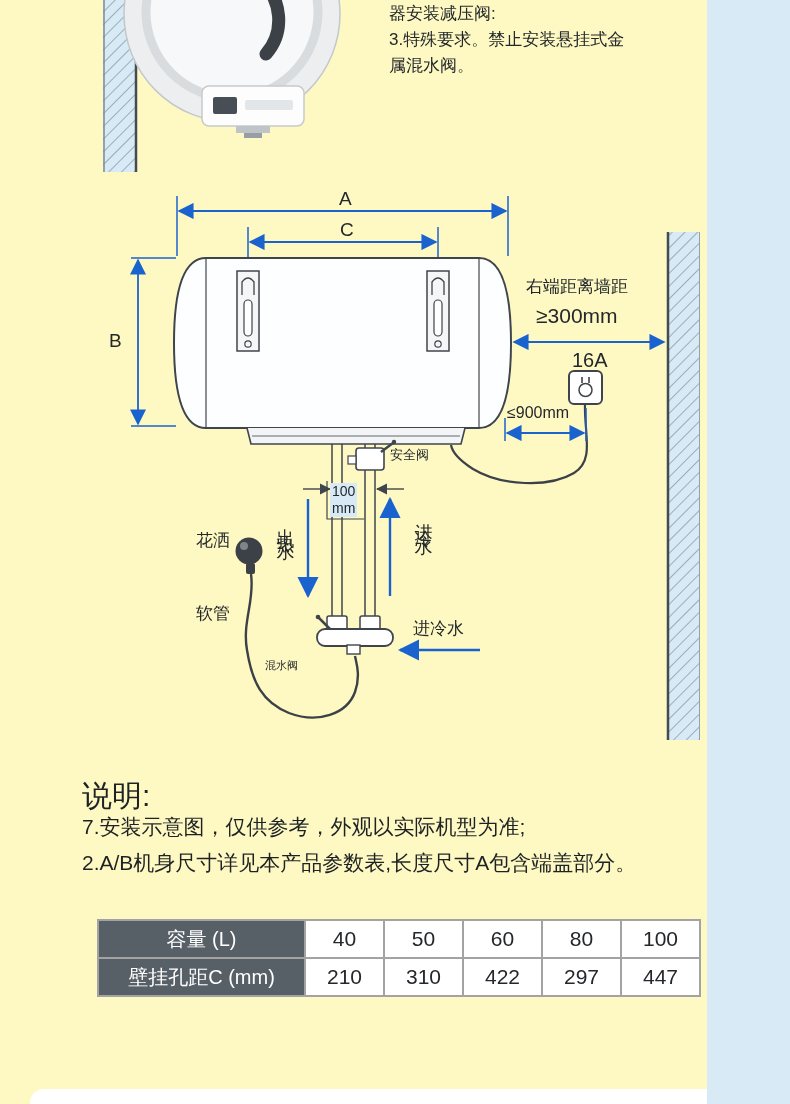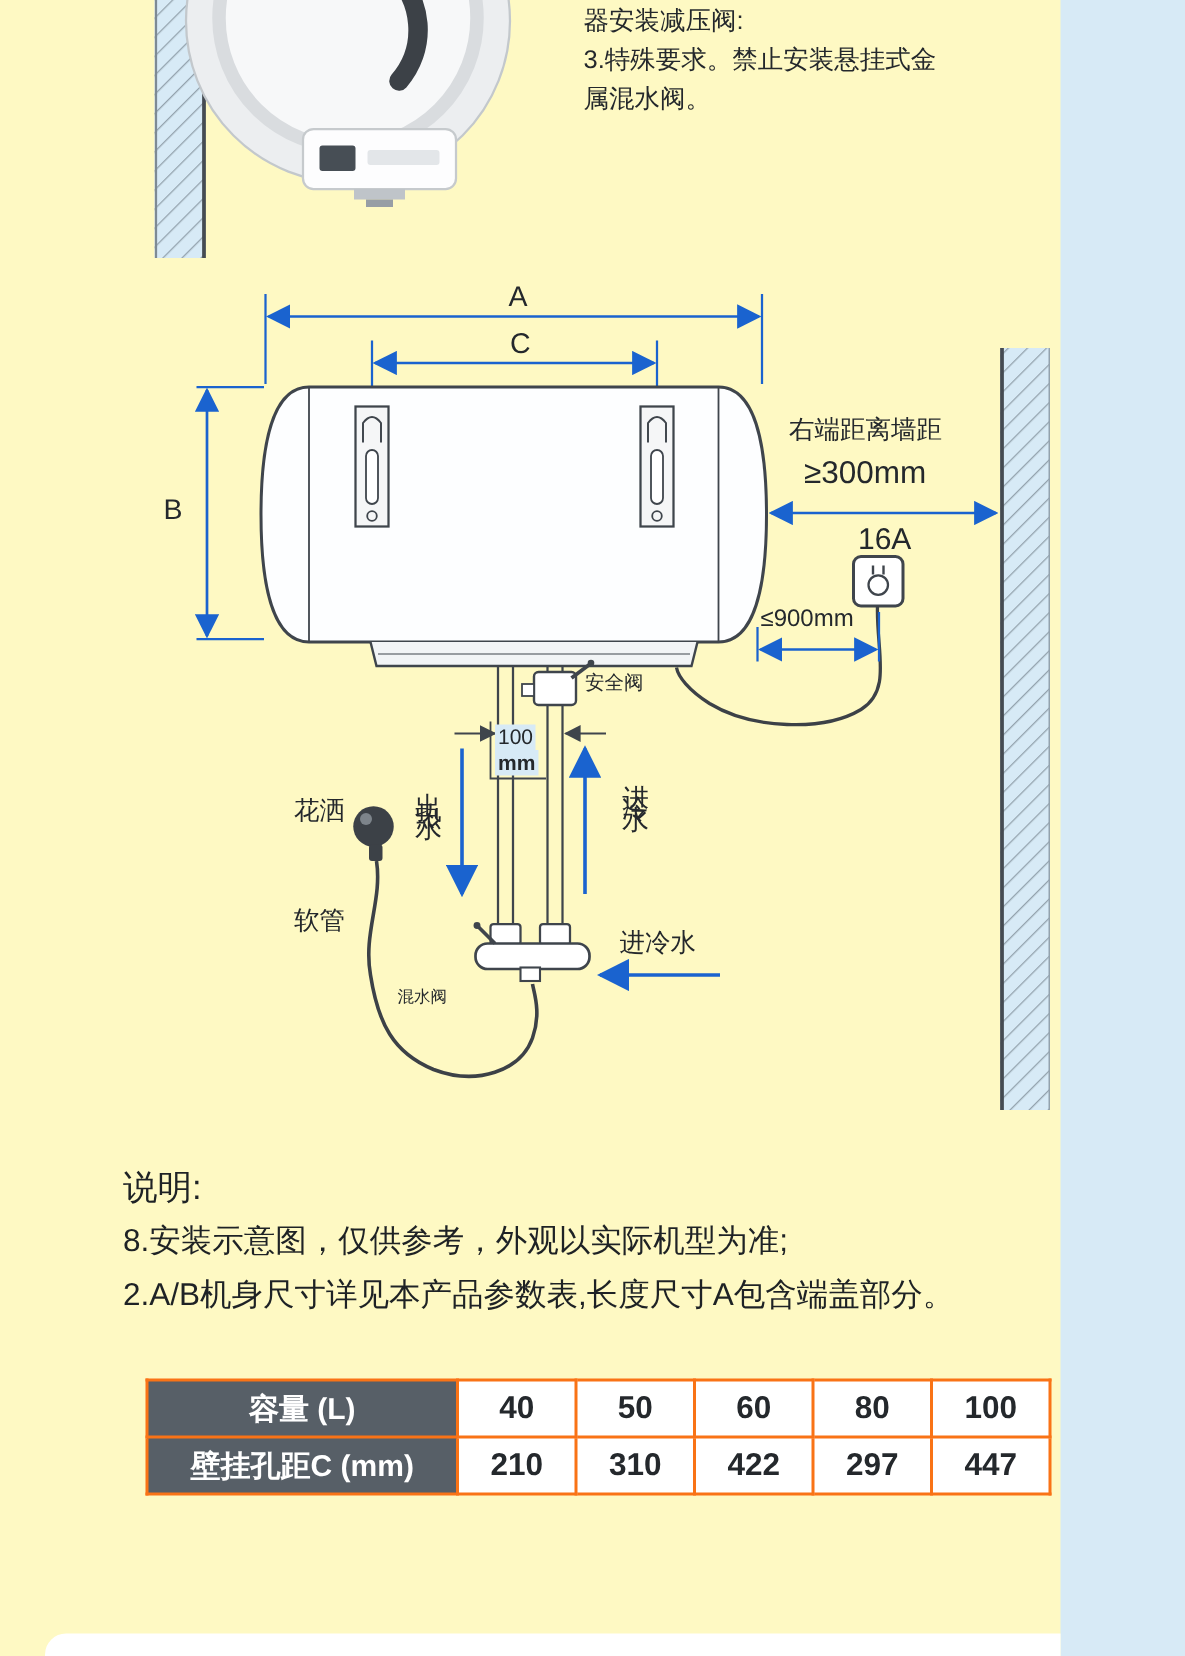--- a/index.html
+++ b/index.html
@@ -6,27 +6,27 @@
   .page {
     position:relative; width:707px; height:1104px; background:#fef9c3;
     overflow:hidden; font-family:"Liberation Sans","DejaVu Sans",sans-serif;
     color:#212529;
   }
   svg.diagram { position:absolute; left:0; top:0; }
   .lbl { position:absolute; color:#24282c; white-space:nowrap; line-height:1.2; }
   .vlabel { writing-mode:vertical-rl; text-orientation:upright; letter-spacing:7px; }
   .top-note { position:absolute; left:389px; top:1px; font-size:17px; line-height:26px; color:#24282c; }
   .note { position:absolute; color:#1e2225; }
-  .notes-title { left:82px; top:776px; font-size:23px; }
+  .notes-title { left:82px; top:776px; font-size:30px; }
   .note-1 { left:82px; top:813px; font-size:21px; }
   .note-2 { left:82px; top:849px; font-size:21px; }
   table.spec-table { position:absolute; left:97px; top:919px; border-collapse:collapse; }
   table.spec-table td {
-    border:2px solid #f97316; text-align:center; vertical-align:middle;
-    height:36px; padding:0;font-weight:bold;
+    border:2px solid #a3a3a3; text-align:center; vertical-align:middle;
+    height:36px; padding:0;
   }
   table.spec-table td.hd { background:#575f67; color:#ffffff; width:205px; font-size:20px; }
   table.spec-table td.val { background:#ffffff; color:#24282c; width:77px; font-size:21px; }
   .bottom-bar {
     position:absolute; left:30px; top:1089px; width:730px; height:15px;
     background:#ffffff; border-radius:14px 14px 0 0;
   }
 </style>
 </head>
 <body>
@@ -185,30 +185,30 @@
 
   <div class="lbl" style="left:339px;top:188px;font-size:19px;">A</div>
   <div class="lbl" style="left:340px;top:219px;font-size:19px;">C</div>
   <div class="lbl" style="left:109px;top:330px;font-size:19px;">B</div>
   <div class="lbl" style="left:526px;top:277px;font-size:17px;text-align:right;">右端距离墙距</div>
   <div class="lbl" style="left:536px;top:303px;font-size:21px;">≥300mm</div>
   <div class="lbl" style="left:572px;top:348px;font-size:20px;">16A</div>
   <div class="lbl" style="left:507px;top:403px;font-size:16px;">≤900mm</div>
   <div class="lbl" style="left:390px;top:447px;font-size:13px;">安全阀</div>
   <div class="lbl" style="left:330px;top:483px;font-size:14px;background:#d7eaf6;padding:0 2px;">100</div>
-  <div class="lbl" style="left:330px;top:500px;font-size:14px;background:#d7eaf6;padding:0 2px;font-weight:bold;">mm</div>
+  <div class="lbl" style="left:330px;top:500px;font-size:14px;background:#d7eaf6;padding:0 2px;">mm</div>
   <div class="lbl vlabel" style="left:274px;top:514px;font-size:18px;">出热水</div>
   <div class="lbl vlabel" style="left:412px;top:509px;font-size:18px;">进冷水</div>
   <div class="lbl" style="left:196px;top:531px;font-size:17px;">花洒</div>
   <div class="lbl" style="left:196px;top:604px;font-size:17px;">软管</div>
   <div class="lbl" style="left:265px;top:659px;font-size:11px;font-family:Liberation Serif, serif;">混水阀</div>
   <div class="lbl" style="left:413px;top:619px;font-size:17px;">进冷水</div>
 
   <div class="note notes-title">说明:</div>
-  <div class="note note-1">8.安装示意图，仅供参考，外观以实际机型为准;</div>
+  <div class="note note-1">7.安装示意图，仅供参考，外观以实际机型为准;</div>
   <div class="note note-2">2.A/B机身尺寸详见本产品参数表,长度尺寸A包含端盖部分。</div>
 
   <table class="spec-table">
     <tbody>
       <tr>
         <td class="hd">容量 (L)</td>
         <td class="val">40</td>
         <td class="val">50</td>
         <td class="val">60</td>
         <td class="val">80</td>

